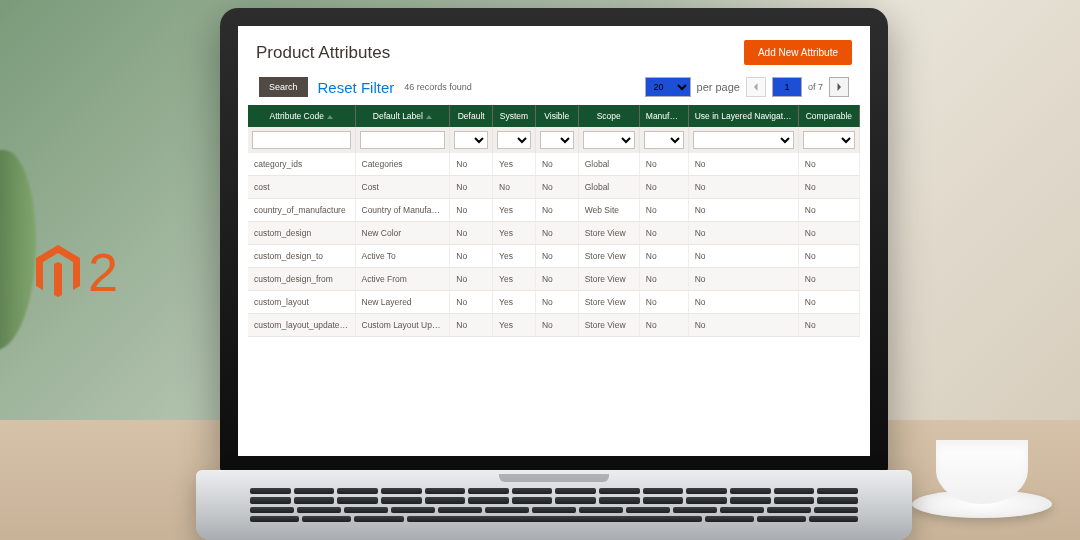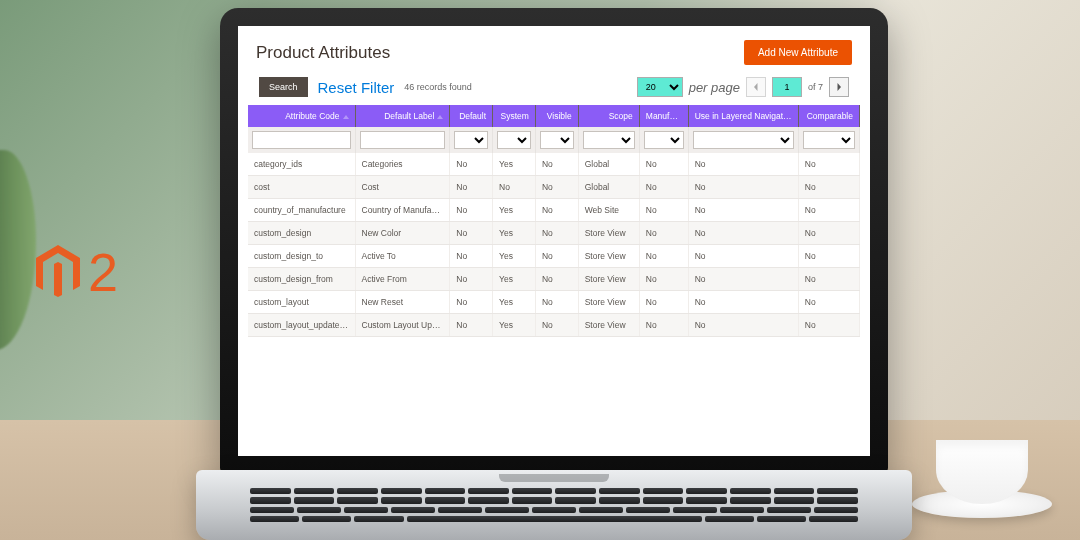--- a/index.html
+++ b/index.html
@@ -108,41 +108,41 @@
   .toolbar-left { display: flex; align-items: center; gap: 10px; }
   .btn-search {
     background: #514943; color: #fff; border: none;
     font-size: 9px; padding: 5px 10px; cursor: pointer;
   }
   .link-reset { color: #007bdb; cursor: pointer; font-size: 15px; }
   .records-found { color: #666; font-size: 9px; }
   .toolbar-right { display: flex; align-items: center; gap: 6px; }
   .select-perpage, .page-input {
     height: 20px; border: 1px solid #adadad; font-size: 9px;
-    padding: 0 4px; background: #5eead4;
+    padding: 0 4px; background: #1d4ed8;
   }
   .select-perpage { width: 46px; }
-  .perpage-label { color: #666; font-size: 13px; font-style: italic; }
+  .perpage-label { color: #666; font-size: 11px; }
   .nav-btn {
     width: 20px; height: 20px; border: 1px solid #adadad; background: #f4f4f4;
     display: inline-flex; align-items: center; justify-content: center;
     cursor: pointer;
   }
   .nav-btn.disabled { opacity: .5; cursor: default; }
   .nav-btn svg { width: 8px; height: 8px; fill: #555; }
   .page-input { width: 30px; text-align: center; }
   .page-of { color: #666; font-size: 9px; }
 
   table.grid {
     width: calc(100% - 20px); margin: 0 10px; border-collapse: collapse;
     table-layout: fixed;
   }
   table.grid th {
-    background: #8b5cf6; color: #fff; font-weight: 400; font-size: 8.5px;
-    text-align: right; padding: 6px 6px; border-right: 1px solid #6a625b;
+    background: #14532d; color: #fff; font-weight: 400; font-size: 8.5px;
+    text-align: center; padding: 6px 6px; border-right: 1px solid #6a625b;
     white-space: nowrap; overflow: hidden; text-overflow: ellipsis;
   }
   table.grid th .sort {
     display: inline-block; width: 0; height: 0; margin-left: 3px;
     border-left: 3px solid transparent; border-right: 3px solid transparent;
     border-bottom: 4px solid #fff; opacity: .35; vertical-align: middle;
   }
   .filter-row td {
     background: #f1eeec; padding: 4px; border-right: 1px solid #e6e3e0;
   }
@@ -319,21 +319,21 @@
               <td>No</td>
               <td>Yes</td>
               <td>No</td>
               <td>Store View</td>
               <td>No</td>
               <td>No</td>
               <td>No</td>
             </tr>
             <tr>
               <td>custom_layout</td>
-              <td>New Reset</td>
+              <td>New Layered</td>
               <td>No</td>
               <td>Yes</td>
               <td>No</td>
               <td>Store View</td>
               <td>No</td>
               <td>No</td>
               <td>No</td>
             </tr>
             <tr>
               <td>custom_layout_update_file</td>

